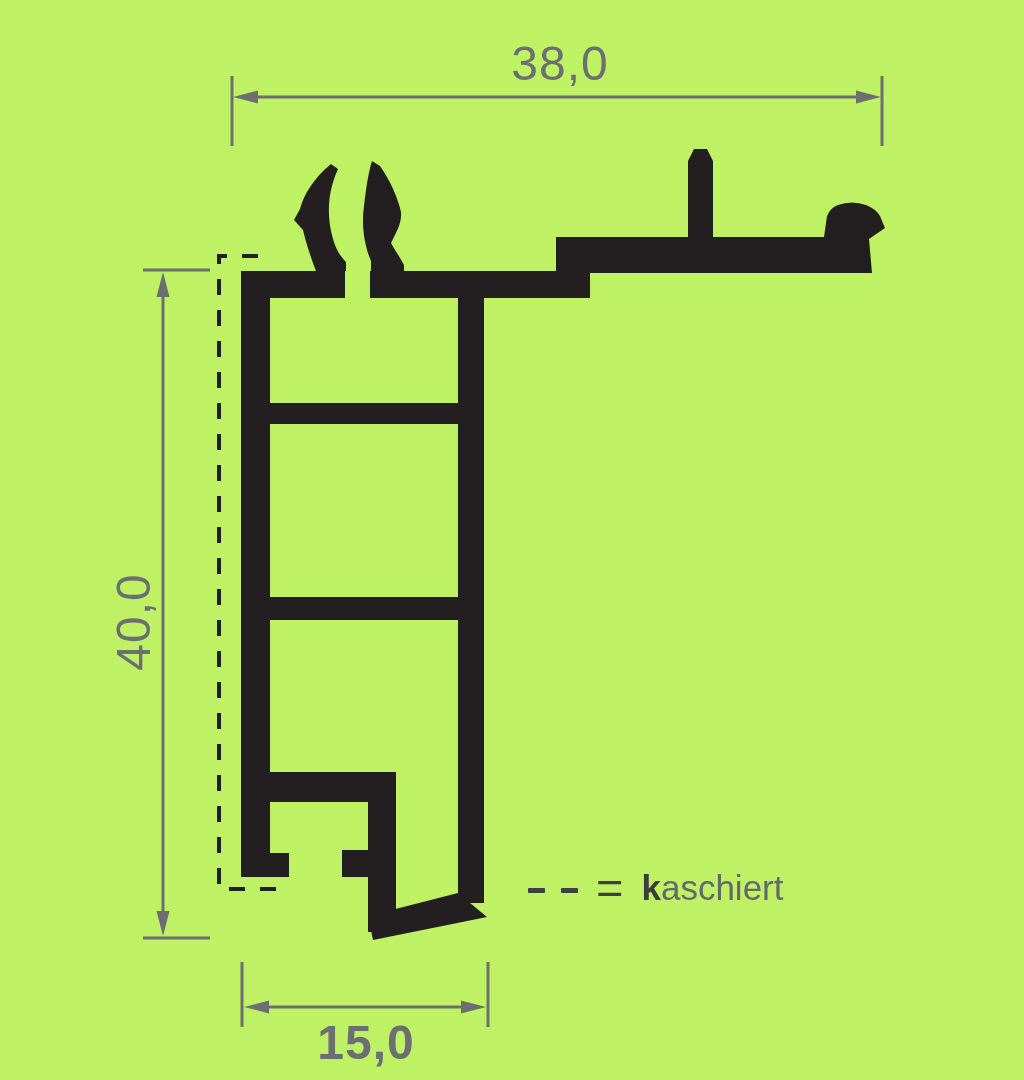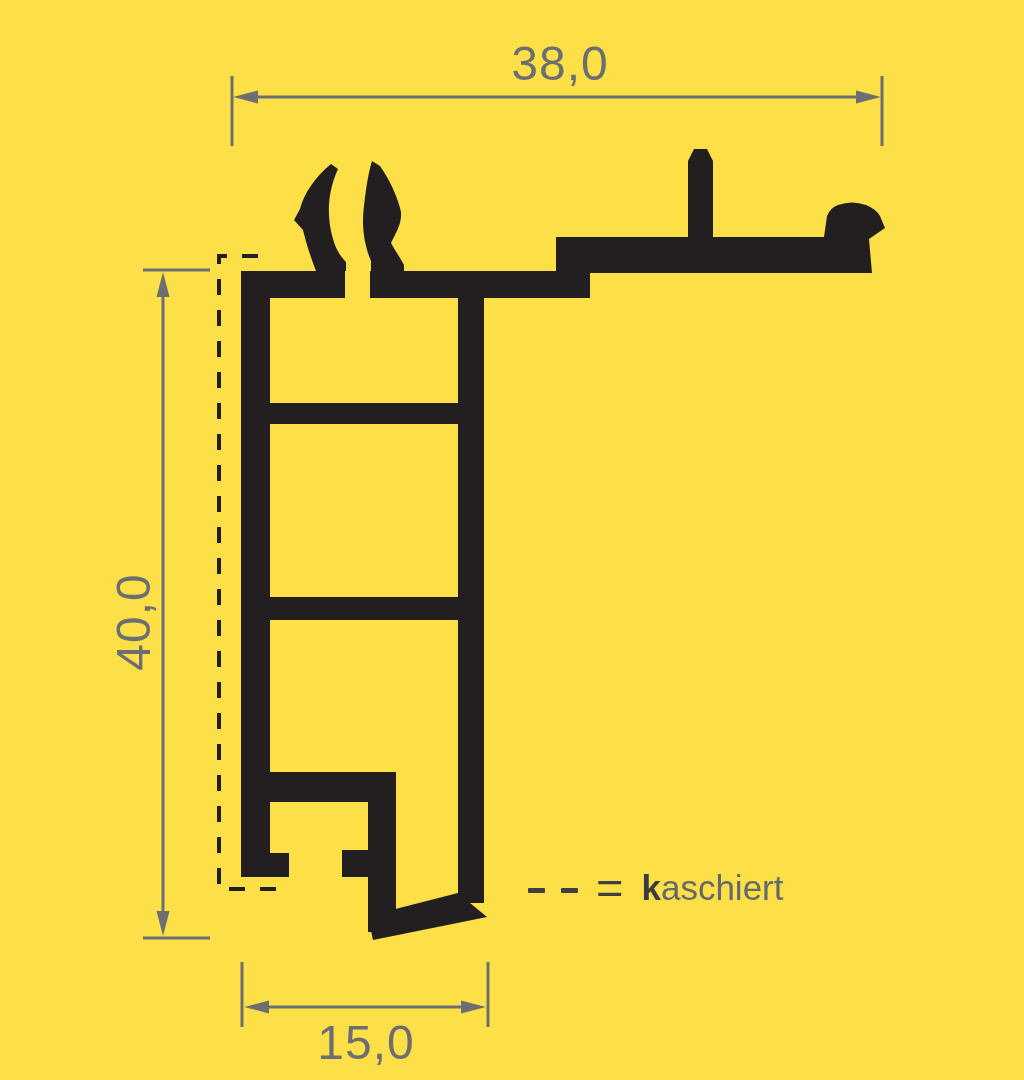--- a/index.html
+++ b/index.html
@@ -1,17 +1,17 @@
 <!DOCTYPE html>
 <html><head>
 <meta charset="utf-8">
 <style>
   html,body{margin:0;padding:0;background:#fff;}
   .stage{
-    position:relative;width:1024px;height:1080px;background:#fde047;
+    position:relative;width:1024px;height:1080px;background:#bef264;
     font-family:"Liberation Sans", sans-serif;overflow:hidden;
   }
   .stage svg{position:absolute;left:0;top:0;}
   .dim-label{
     position:absolute;color:#6d6e71;font-size:48px;line-height:52px;
     letter-spacing:1px;white-space:nowrap;
   }
   .dim-label.center{text-align:center;}
   .dim-label.vertical{
     transform:translate(-50%,-50%) rotate(-90deg);
@@ -90,21 +90,21 @@
       <line x1="266" y1="1007" x2="464" y2="1007"></line>
       <polygon stroke="none" points="244,1007 269,1000.5 269,1013.5"></polygon>
       <polygon stroke="none" points="486,1007 461,1000.5 461,1013.5"></polygon>
     </g>
   </svg>
 
   <div class="dim-label center" style="left:460px;top:38px;width:200px;">38,0</div>
 
   <div class="dim-label vertical" style="left:134px;top:622px;">40,0</div>
 
-  <div class="dim-label center" style="left:266px;top:1017px;width:200px;">15,0</div>
+  <div class="dim-label center" style="left:266px;top:1017px;width:200px;font-weight:bold;">15,0</div>
 
   <div class="legend">
     <span class="dash"></span>
     <span class="dash"></span>
     <span class="equals">=</span>
     <span class="word"><span class="bold-k">k</span><span>aschiert</span></span>
   </div>
 
 </div>
 

